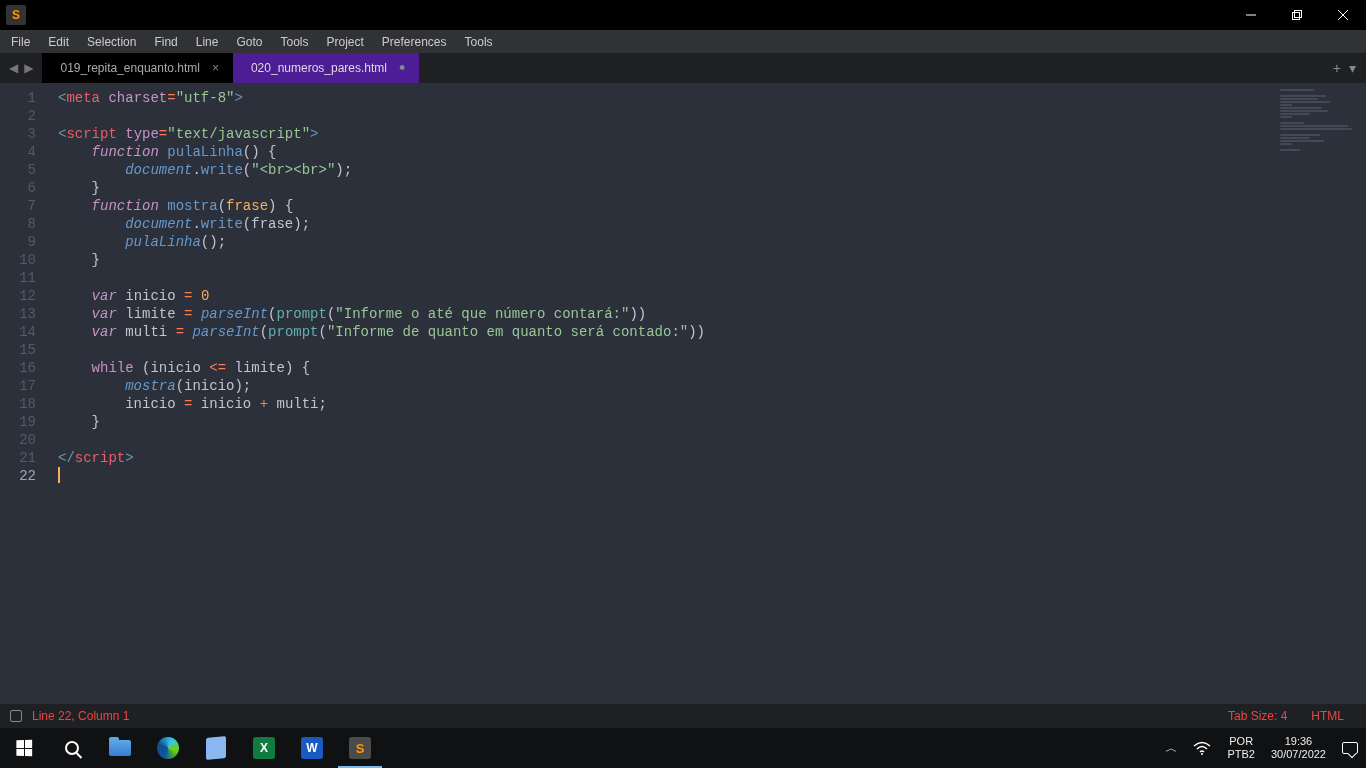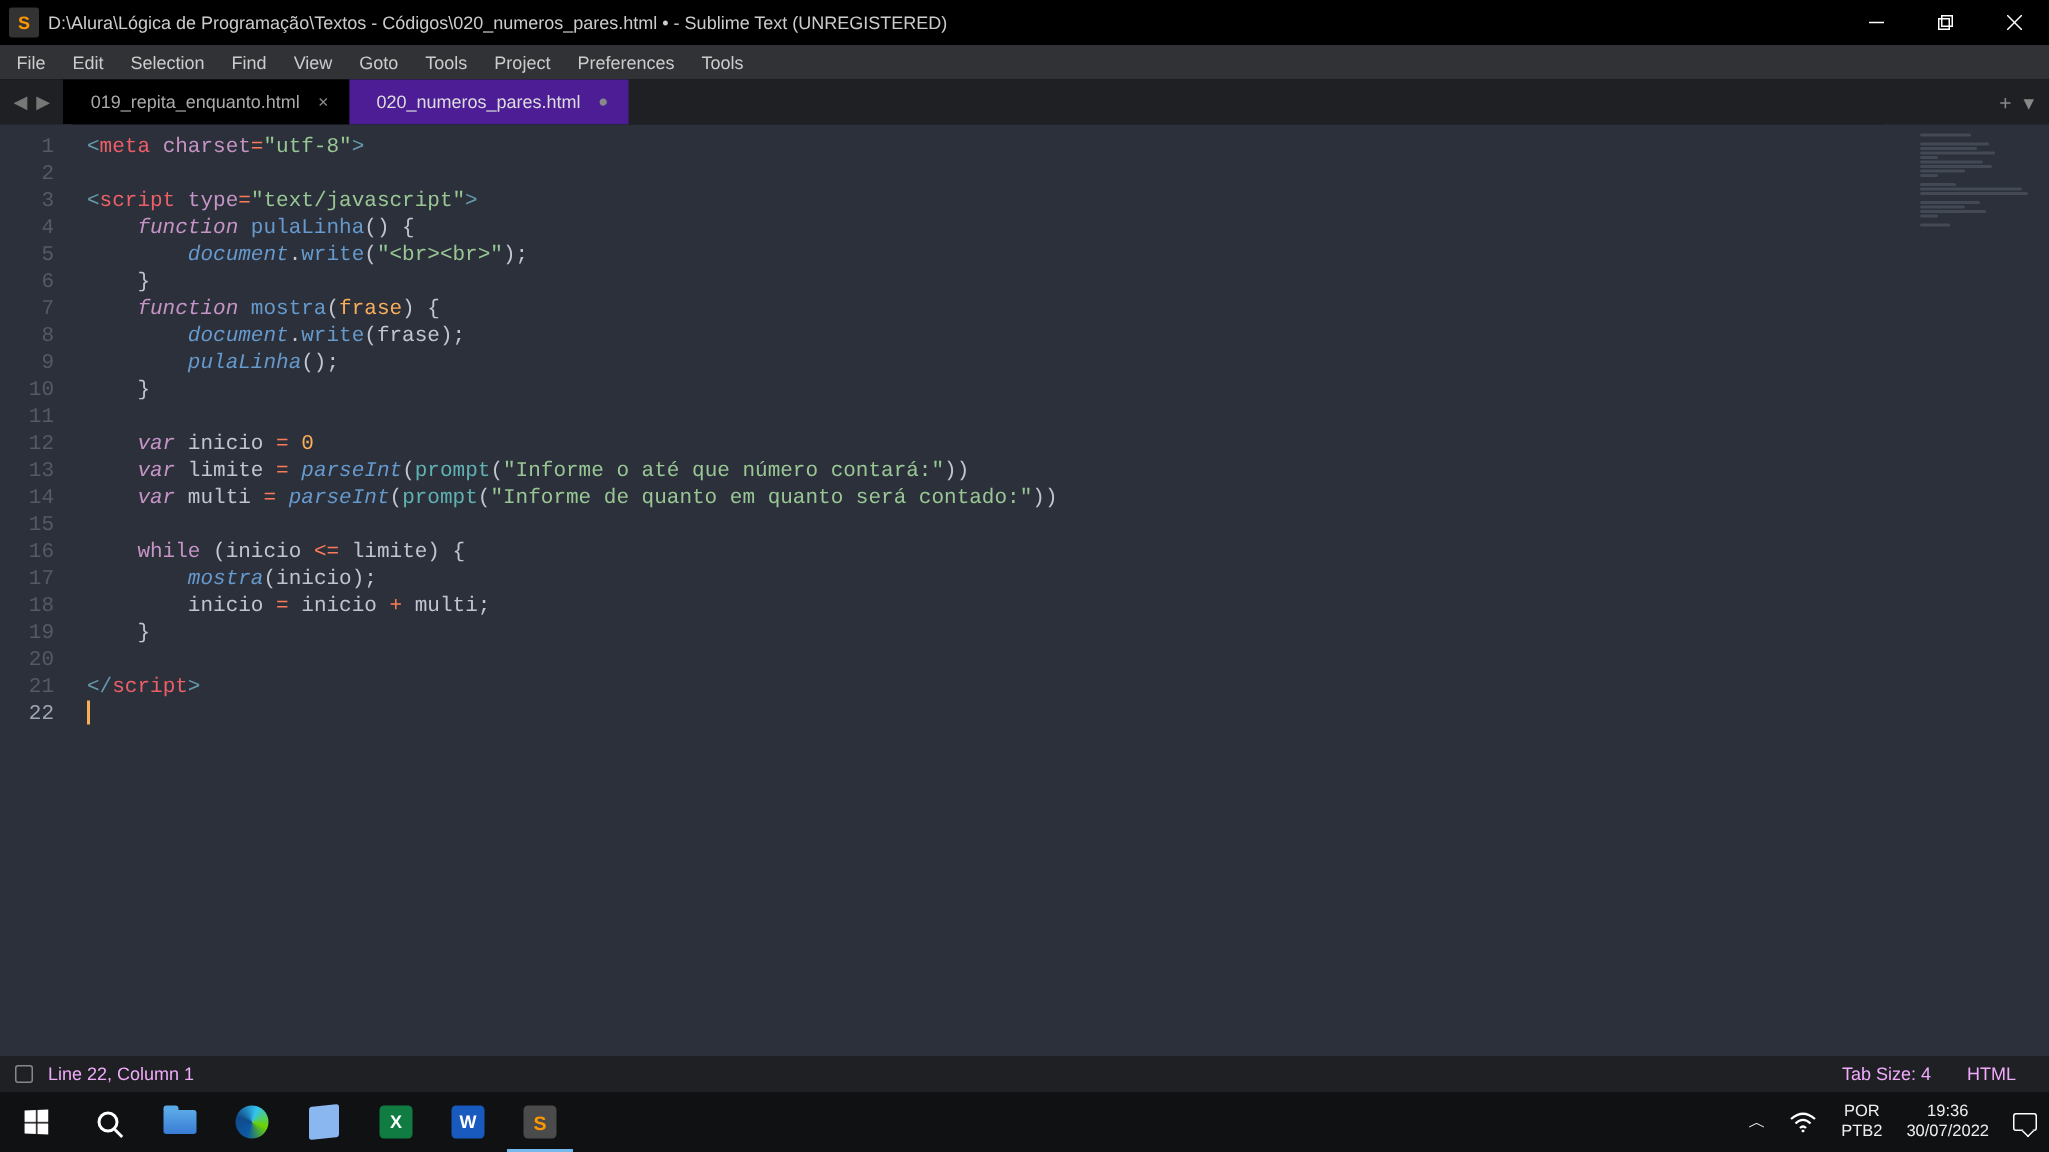--- a/index.html
+++ b/index.html
@@ -53,21 +53,21 @@
   .op { color: #f97b58; }
   .paren { color: #c0c5ce; }
   .cursor { display:inline-block; width:0; height:16px; border-left: 2px solid #f9ae58; vertical-align: -2px; }
 
   
   .minimap { width: 110px; background: #2b303b; position: relative; }
   .minimap .mini-content { position: absolute; top: 6px; right: 6px; width: 80px; }
   .minimap .mini-line { height: 2px; margin-bottom: 1px; border-radius: 1px; background: #444a55; }
   
   
-  .statusbar { height: 24px; background: #1f2023; display: flex; align-items: center; color: #f0abfc; font-size: 12px; padding: 0 10px; }
+  .statusbar { height: 24px; background: #1f2023; display: flex; align-items: center; color: #ef4444; font-size: 12px; padding: 0 10px; }
   .statusbar .sb-left { display: flex; align-items: center; gap: 10px; }
   .statusbar .sb-icon { width: 12px; height: 12px; border: 1px solid #888; border-radius: 2px; }
   .statusbar .spacer { flex: 1; }
   .statusbar .sb-item { padding: 0 12px; }
   
   
   .taskbar { height: 40px; background: #101113; display: flex; align-items: center; }
   .taskbar .tb-item { width: 48px; height: 40px; display: flex; align-items: center; justify-content: center; position: relative; }
   .taskbar .tb-item.active::after { content:""; position:absolute; bottom:0; left:2px; right:2px; height:2px; background: #76b9ed; }
   .taskbar .tb-icon { width: 24px; height: 24px; display: flex; align-items: center; justify-content: center; font-size: 16px; color: #fff; }
@@ -89,21 +89,20 @@
   .subl-ic{width:22px;height:22px;background:#4b4b4b;display:flex;align-items:center;justify-content:center;color:#ff9800;font-weight:bold;font-size:13px;border-radius:3px;}
   .chev-up { font-size:12px;}
   .notif-ic { width:16px; height:12px; border:1.5px solid #fff; border-radius:2px; position:relative;}
   .notif-ic::after{content:"";position:absolute;bottom:-4px;right:2px;width:5px;height:5px;border-right:1.5px solid #fff;border-bottom:1.5px solid #fff;transform:rotate(45deg);background:#101113;}
 </style>
 </head>
 <body>
 
 <div class="titlebar">
   <div class="app-icon">S</div>
-  <div class="title-text">D:\Alura\Lógica de Programação\Textos - Códigos\020_numeros_pares.html • - Sublime Text (UNREGISTERED)</div>
   <div class="spacer"></div>
   <div class="win-btn">
     <svg width="10" height="10">
         <line x1="0" y1="5" x2="10" y2="5" stroke="#fff" stroke-width="1"></line>
       </svg>
   </div>
   <div class="win-btn">
     <svg width="10" height="10">
         <rect x="0.5" y="2.5" width="7" height="7" stroke="#fff" fill="none" stroke-width="1"></rect>
         <rect x="2.5" y="0.5" width="7" height="7" stroke="#fff" fill="none" stroke-width="1"></rect>
@@ -115,21 +114,21 @@
         <line x1="10" y1="0" x2="0" y2="10" stroke="#fff" stroke-width="1"></line>
       </svg>
   </div>
 </div>
 
 <div class="menubar">
   <div class="menu-item">File</div>
   <div class="menu-item">Edit</div>
   <div class="menu-item">Selection</div>
   <div class="menu-item">Find</div>
-  <div class="menu-item">View</div>
+  <div class="menu-item">Line</div>
   <div class="menu-item">Goto</div>
   <div class="menu-item">Tools</div>
   <div class="menu-item">Project</div>
   <div class="menu-item">Preferences</div>
   <div class="menu-item">Tools</div>
 </div>
 
 <div class="tabbar">
   <div class="nav-arrows">
     <span class="nav-arrow">◀</span>

